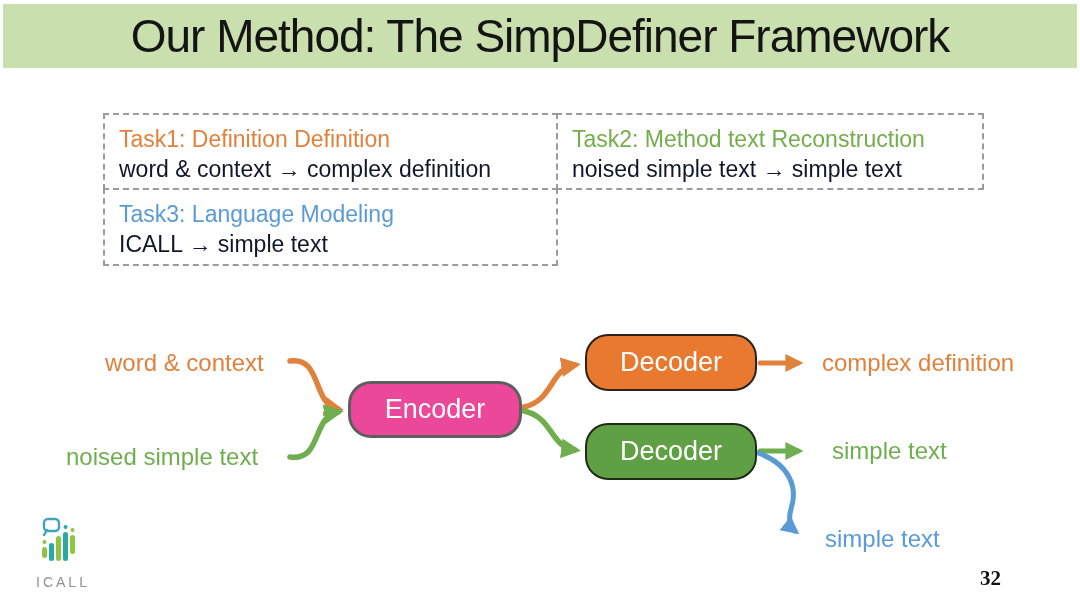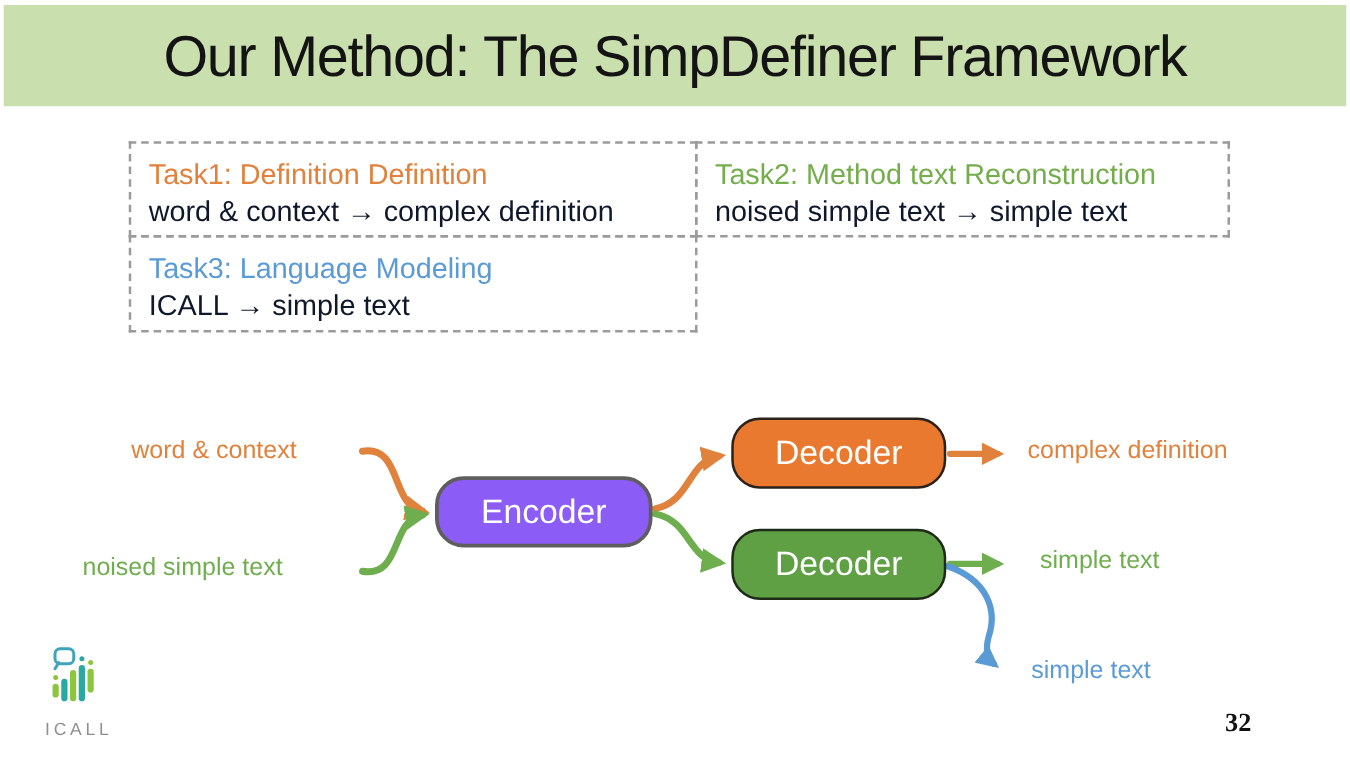--- a/index.html
+++ b/index.html
@@ -9,21 +9,21 @@
     position: relative;
     width: 1080px;
     height: 607px;
     background: #ffffff;
     overflow: hidden;
   }
   
   .banner {
     position: absolute;
     left: 3px; top: 4px;
-    width: 1074px; height: 81px;
+    width: 1074px; height: 64px;
     background: #cadfae;
     display: flex; align-items: center; justify-content: center;
   }
   .banner h1 {
     font-size: 46px;
     font-weight: 500;
     letter-spacing: -1px;
     color: #141414;
   }
   
@@ -42,38 +42,38 @@
   .task3 .task-title { color: #5b9bd5; }
   .task-mapping { font-size: 23px; line-height: 30px; color: #0f172a; }
   
   .arrow-layer {
     position: absolute; left: 0; top: 0;
     width: 1080px; height: 607px;
     pointer-events: none;
   }
   .dlabel {
     position: absolute;
-    font-size: 20px;
+    font-size: 24px;
     white-space: nowrap;
   }
   .lbl-word-context   { left: 105px; top: 349px; color: #e0813c; }
   .lbl-noised-simple  { left: 66px;  top: 443px; color: #6fae4e; }
   .lbl-complex-def    { left: 822px; top: 349px; color: #e0813c; }
   .lbl-simple-green   { left: 832px; top: 437px; color: #6fae4e; }
   .lbl-simple-blue    { left: 825px; top: 525px; color: #5b9bd5; }
   .node {
     position: absolute;
     display: flex; align-items: center; justify-content: center;
     border-radius: 23px;
     color: #ffffff;
     font-size: 27px;
   }
   .encoder {
     left: 348px; top: 381px; width: 174px; height: 57px;
-    background: #8b5cf6;
+    background: #ec4899;
     border: 3px solid #5e5e5e;
   }
   .decoder-orange {
     left: 585px; top: 334px; width: 172px; height: 57px;
     background: #e9792f;
     border: 2px solid #2b2219;
   }
   .decoder-green {
     left: 585px; top: 423px; width: 172px; height: 57px;
     background: #5fa044;

